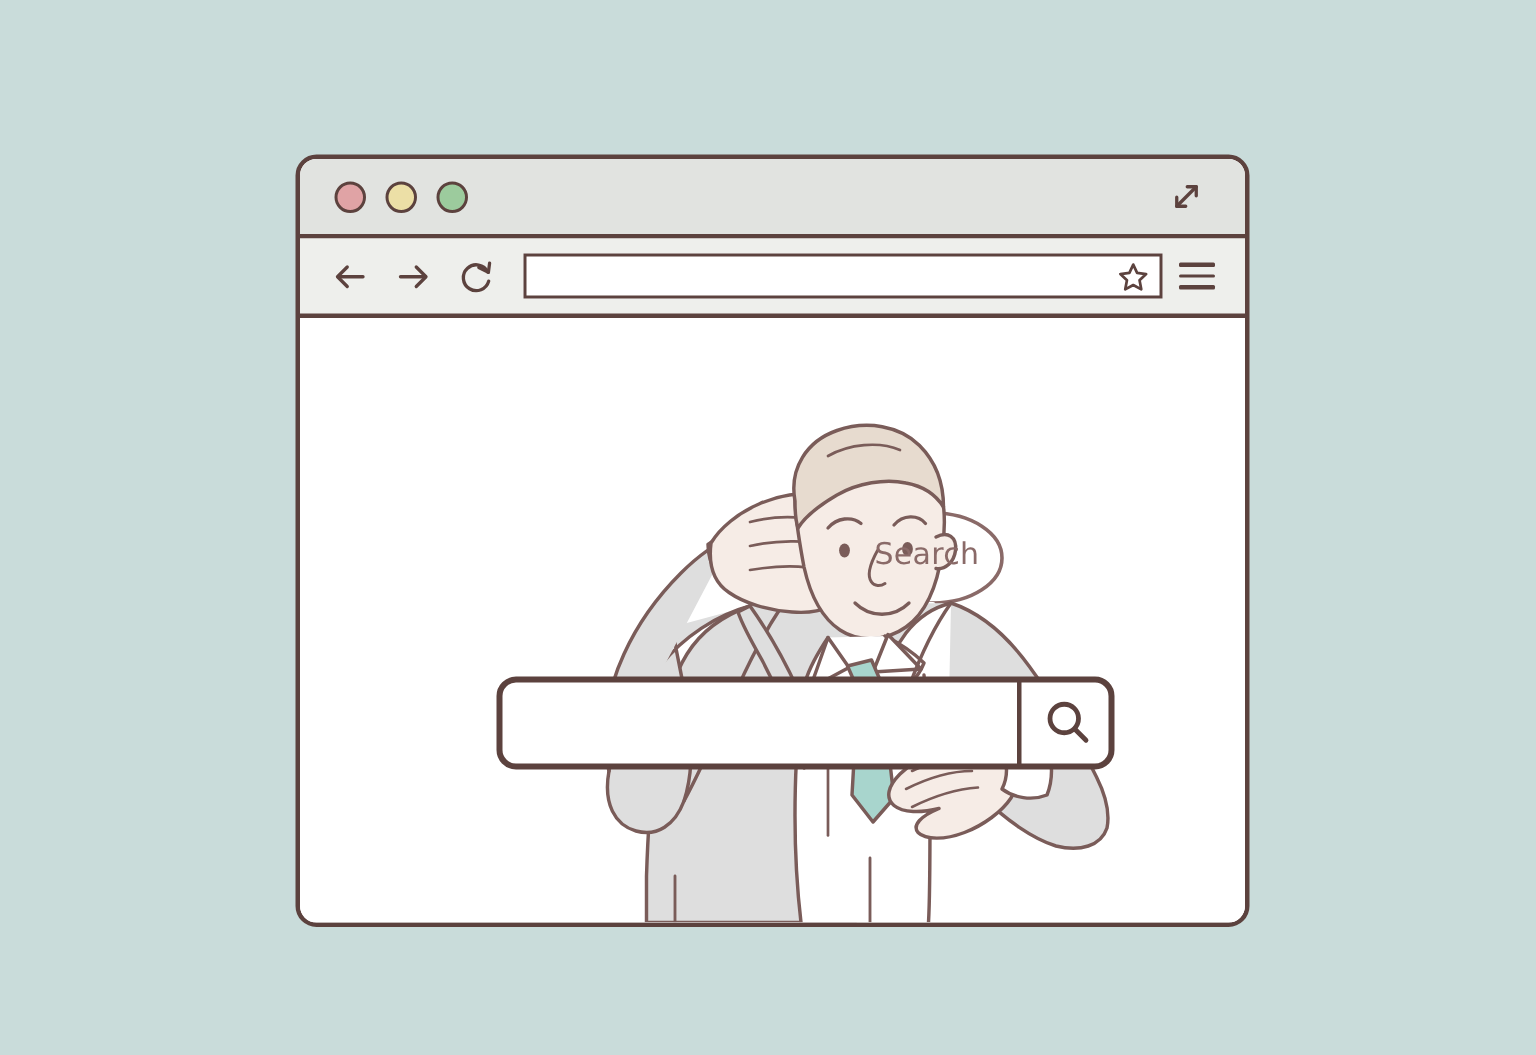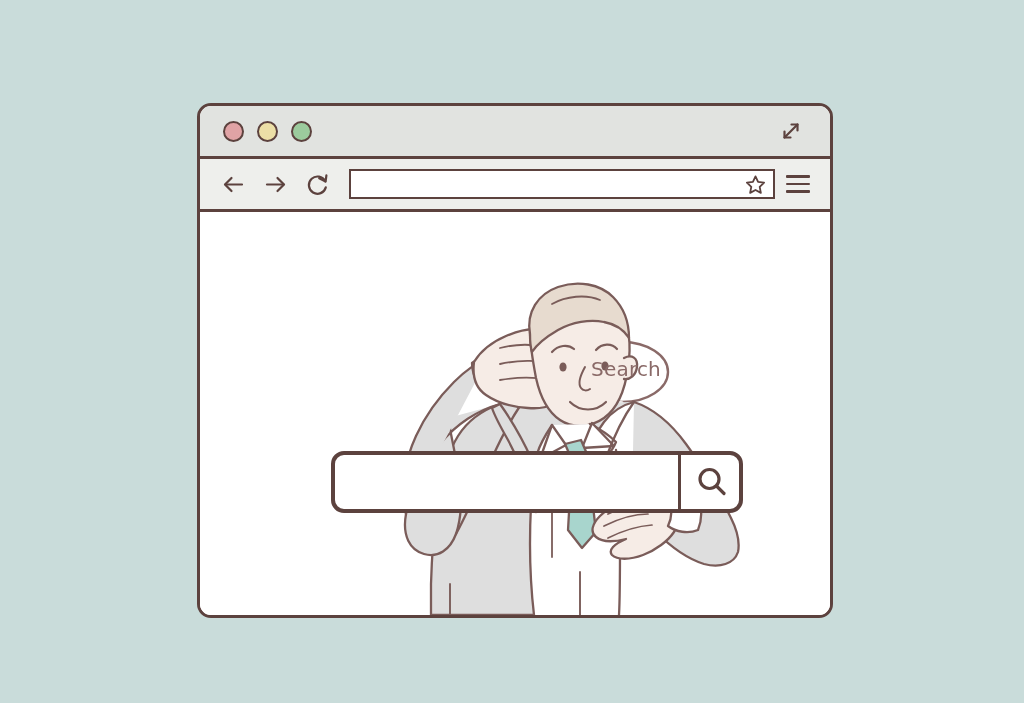--- a/index.html
+++ b/index.html
@@ -152,21 +152,21 @@
     top: 0;
     width: 630px;
     height: 403px;
   }
 
   .speech-text {
     position: absolute;
     left: 383px;
     top: 145px;
     width: 78px;
-    text-align: right;
+    text-align: left;
     font-family: "DejaVu Sans", sans-serif;
     font-size: 20px;
     color: #8a6a68;
     letter-spacing: 0.2px;
   }
 
   
   .search-widget {
     position: absolute;
     left: 131px;

